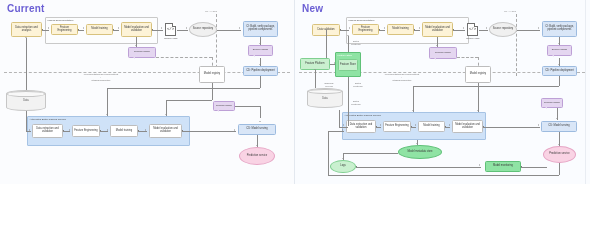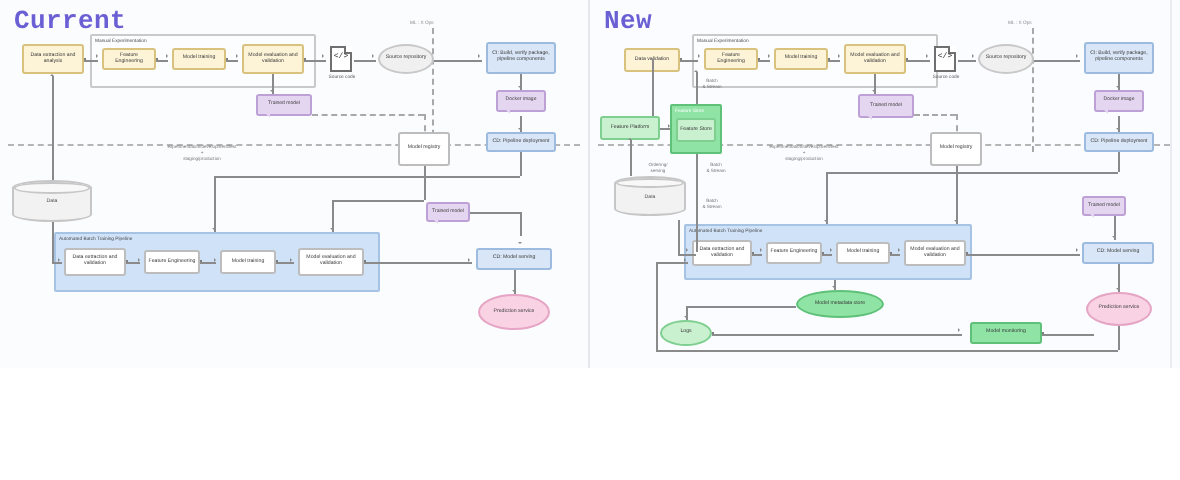--- a/index.html
+++ b/index.html
@@ -10,22 +10,22 @@
     font-size:3px;color:#3a3a3a;
   }
   .canvas{position:relative;width:590px;height:184px;}
   .panel{position:absolute;top:0;height:184px;width:295px;background:#fbfcfe;overflow:hidden;}
   .panel.left{left:0;}
   .panel.right{left:295px;background:#fafcff;}
   .vdivider{position:absolute;left:294px;top:0;width:1px;height:184px;background:#e3e8ef;}
   .edge-right{position:absolute;left:585px;top:0;width:1px;height:184px;background:#e9edf3;}
 
   .ptitle{
-    position:absolute;font-size:13px;font-weight:bold;
-    color:#6b5fd4;letter-spacing:.2px;font-family:Liberation Mono, monospace;
+    position:absolute;font-size:10px;font-weight:bold;
+    color:#6b5fd4;letter-spacing:.2px;
   }
 
   
   .node{
     position:absolute;box-sizing:border-box;
     display:flex;align-items:center;justify-content:center;
     text-align:center;line-height:1.12;
     border:0.5px solid #b9b9b9;background:#fff;
     font-size:2.6px;padding:1px;
     overflow:hidden;

